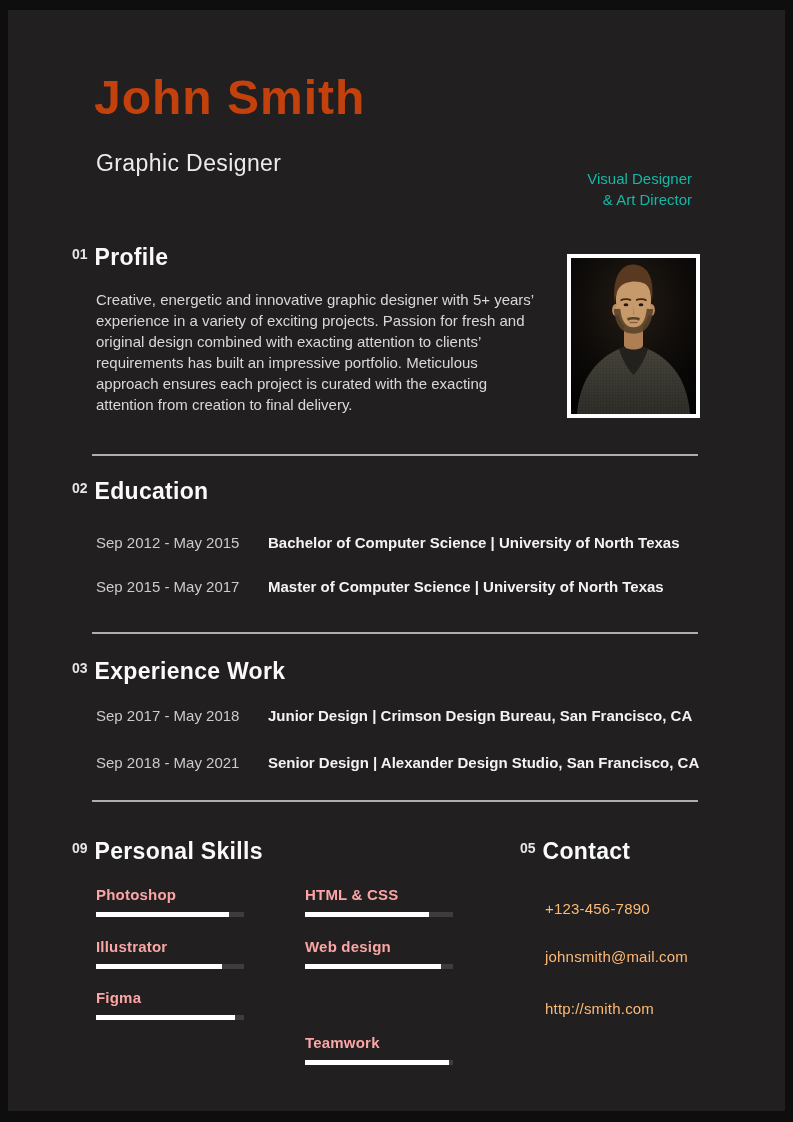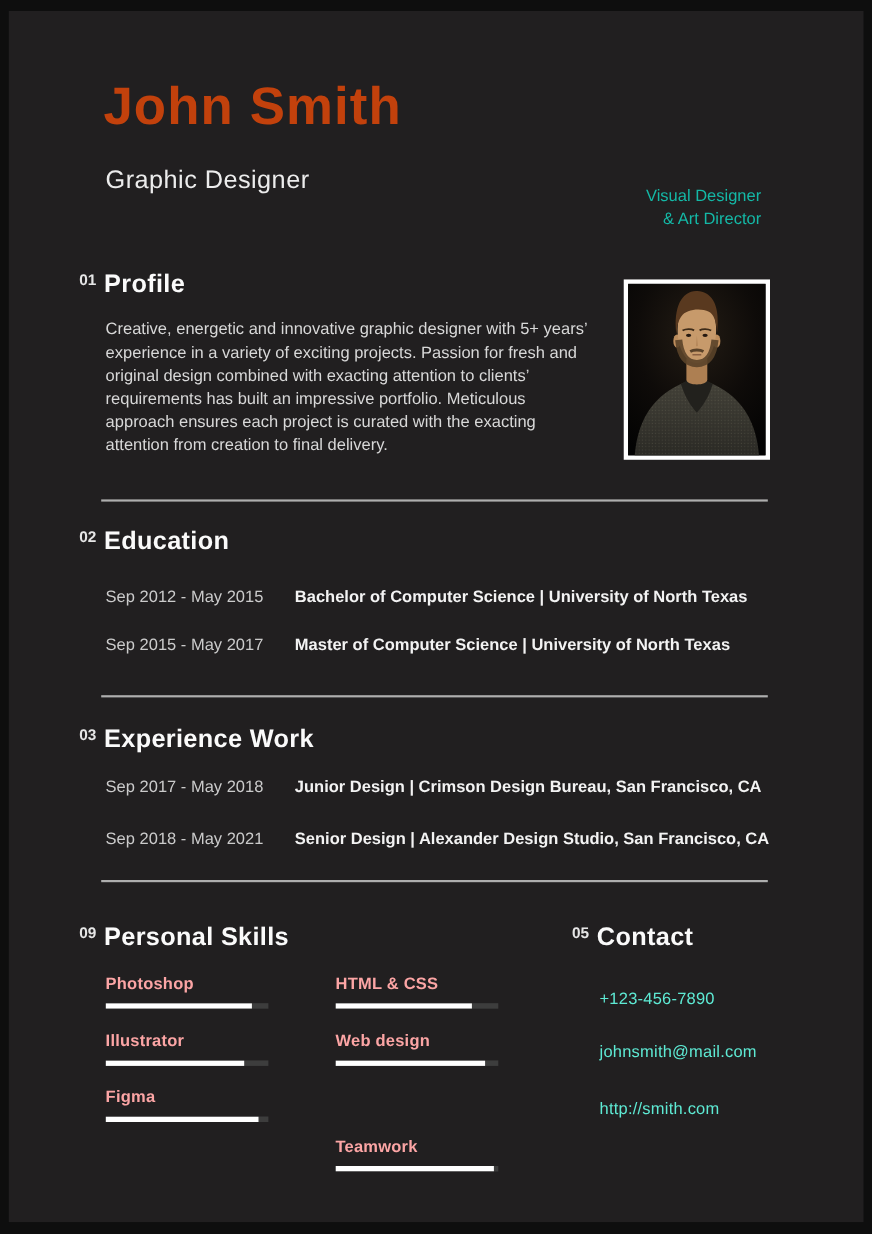--- a/index.html
+++ b/index.html
@@ -34,21 +34,21 @@
   .info-row .dates{display:inline-block;width:172px;color:#cbcbcb;font-weight:400;}
   .info-row .detail{font-weight:700;color:#f3f3f3;}
 
   
   .skill{position:absolute;width:148px;}
   .skill-label{font-size:15px;font-weight:700;color:#fca5a5;letter-spacing:0.2px;}
   .skill-bar{margin-top:9px;height:5px;background:#3d3d3d;overflow:hidden;}
   .skill-fill{height:100%;background:#ffffff;}
 
   
-  .contact-item{position:absolute;left:545px;font-size:15px;color:#5eead4;font-weight:400;letter-spacing:0.2px;}
+  .contact-item{position:absolute;left:545px;font-size:15px;color:#fdba74;font-weight:400;letter-spacing:0.2px;}
 </style>
 </head>
 <body>
 
 <div class="sheet"></div>
 
 <div class="name">John Smith</div>
 <div class="role">Graphic Designer</div>
 <div class="tagline">
   <div>Visual Designer</div>

